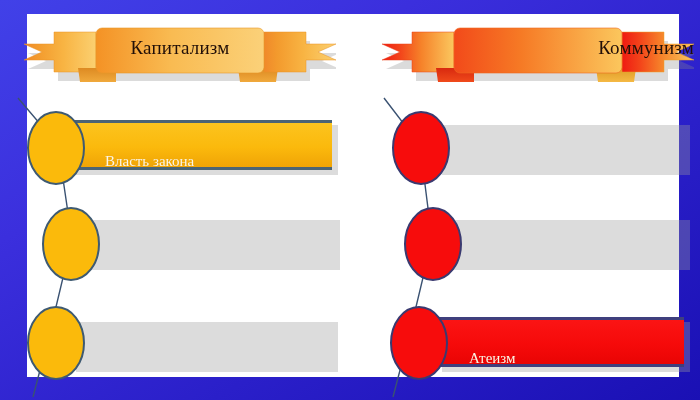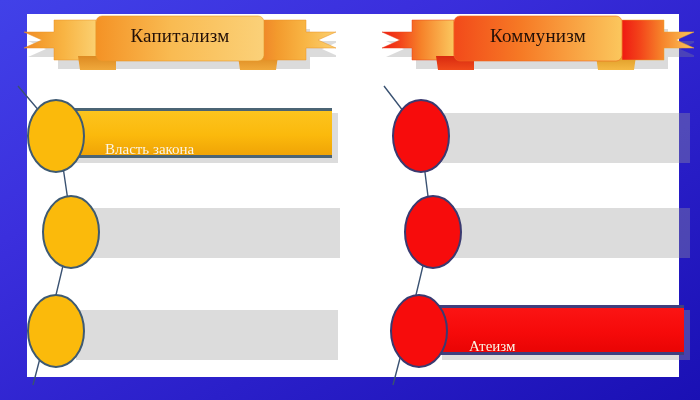--- a/index.html
+++ b/index.html
@@ -23,21 +23,21 @@
     background: linear-gradient(150deg, #4141e8 0%, #3b2fdd 30%, #2a1fc9 65%, #1a10b4 100%);
   }
   .frame-inner {
     position: absolute;
     left: 27px; top: 14px;
     width: 652px; height: 363px;
     background: #ffffff;
   }
   .stage {
     position: absolute;
-    left: 0; top: 0;
+    left: 0; top: 12px;
     width: 700px; height: 292px;
   }
 
   
   .ribbon {
     position: absolute;
   }
   .ribbon svg { display: block; }
   .ribbon-label {
     position: absolute;
@@ -165,21 +165,21 @@
           <path d="M0,22 L30,22 L30,10 L70,10 L70,50 L30,50 L30,38 L0,38 L18,30 Z" fill="#8a8a8a"></path>
           <path d="M70,50 L70,10 L242,10 L242,50 Z" fill="#8a8a8a"></path>
           <path d="M242,10 L282,10 L282,22 L312,22 L294,30 L312,38 L282,38 L282,50 L242,50 Z" fill="#8a8a8a"></path>
         </g>
         <path d="M0,18 L30,18 L30,6 L72,6 L72,46 L30,46 L30,34 L0,34 L18,26 Z" fill="url(#rbanner)" stroke="#e8411a" stroke-width="0.5"></path>
         <path d="M54,42 L92,42 L92,56 L56,56 Z" fill="url(#rfoldL)"></path>
         <path d="M214,42 L254,42 L252,56 L216,56 Z" fill="url(#rfoldR)"></path>
         <path d="M312,18 L282,18 L282,6 L240,6 L240,46 L282,46 L282,34 L312,34 L294,26 Z" fill="url(#rbanner)" stroke="#e8a02a" stroke-width="0.5"></path>
         <rect x="72" y="2" width="168" height="45" rx="6" ry="6" fill="url(#rcenter)" stroke="#ef6a20" stroke-width="0.6"></rect>
       </svg>
-      <div class="ribbon-label" style="top:11px;">Коммунизм</div>
+      <div class="ribbon-label" style="top:11px;text-align:right;">Коммунизм</div>
     </div>
 
     <svg class="connectors" viewBox="0 0 700 400" xmlns="http://www.w3.org/2000/svg">
 
       <path d="M18,86 L58,133 L72,228 L50,320 L33,385" fill="none" stroke="#3a5272" stroke-width="1.4"></path>
 
       <path d="M384,86 L420,133 L432,228 L410,320 L393,385" fill="none" stroke="#3a5272" stroke-width="1.4"></path>
     </svg>
 
     <div class="bar-shadow" style="left:76px; top:113px; width:262px; height:50px; background:#9c9c9c; opacity:0.35;"></div>

